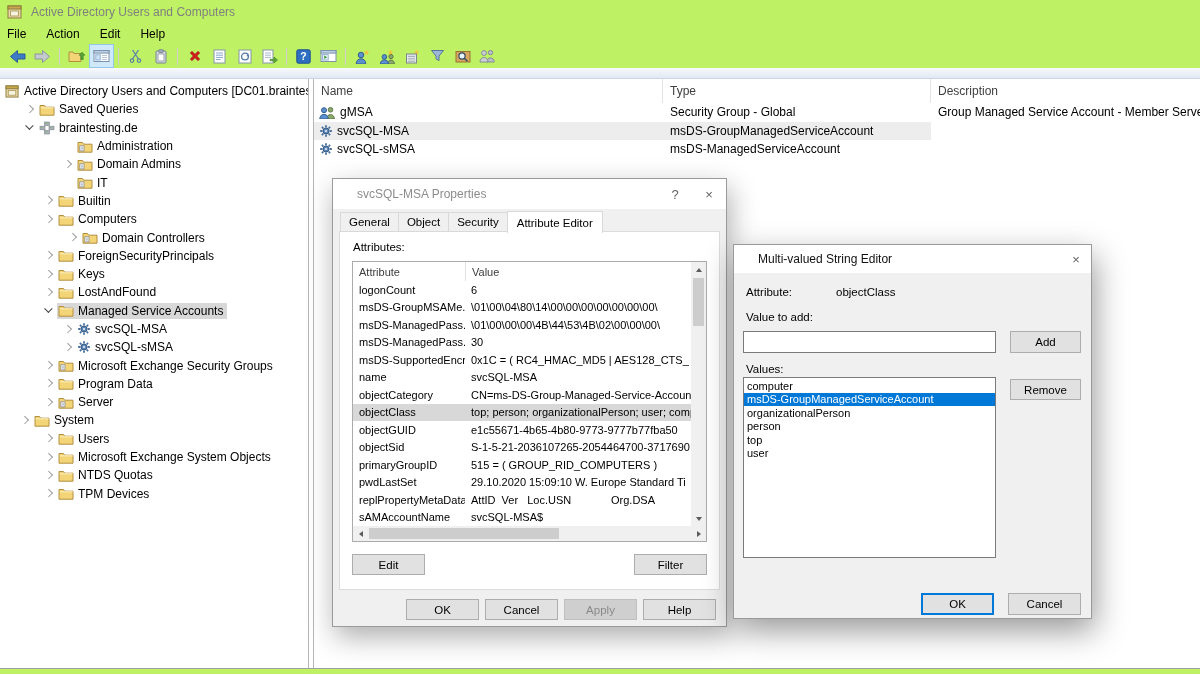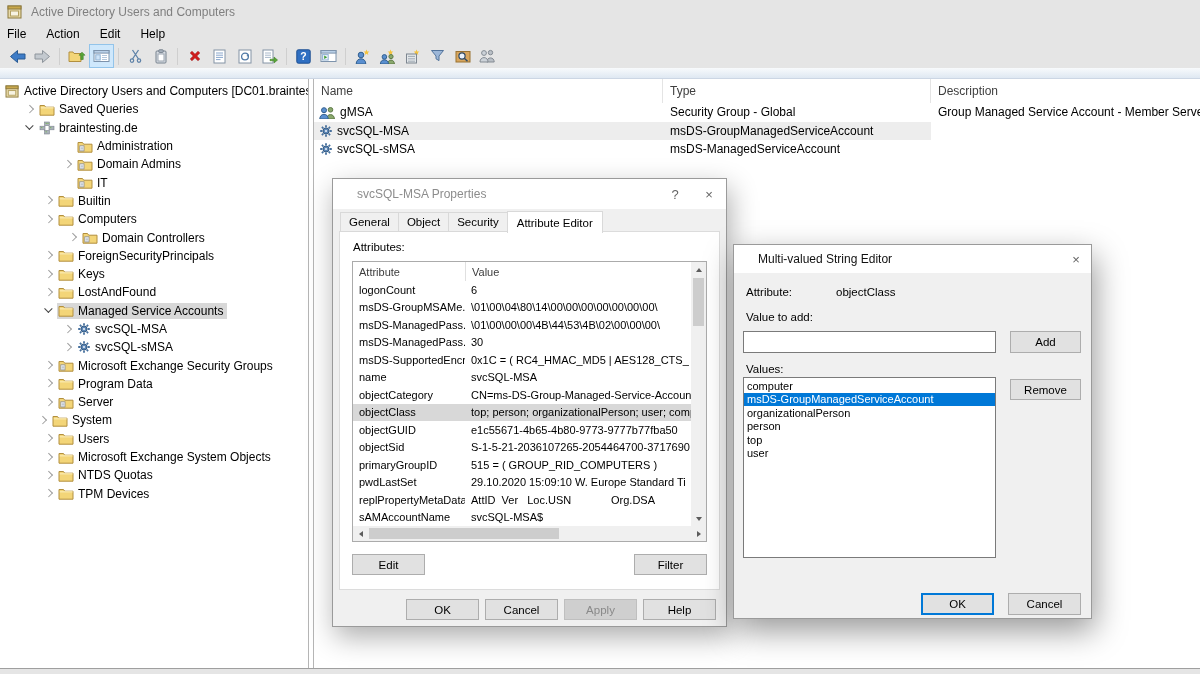--- a/index.html
+++ b/index.html
@@ -1,16 +1,16 @@
 <!DOCTYPE html>
 <html><head>
 <meta charset="utf-8">
 <style>
   html,body{margin:0;padding:0;background:#fff}
-  #app{position:relative;width:1200px;height:674px;background:#e5e5e5;overflow:hidden;
+  #app{position:relative;width:1200px;height:674px;background:#bef264;overflow:hidden;
        font-family:"Liberation Sans",sans-serif;color:#000;font-size:12px}
   .icon{display:inline-flex;align-items:center;justify-content:center;flex:0 0 auto}
   svg{display:block}
 
   
   .titlebar{height:24px;display:flex;align-items:center;padding-left:7px}
   .titlebar .title{margin-left:8px;font-size:12px;color:#7f7f7f;white-space:nowrap}
 
   
   .menubar{height:20px;display:flex;align-items:center;padding-left:2px}
@@ -537,21 +537,21 @@
             <span class="icon">
               <svg width="16" height="13" viewBox="0 0 16 13">
                 <path d="M1 2.5h4.5l1.2 1.7H15v8h-14z" fill="#f3d578" stroke="#b28f3e"></path>
                 <rect x="2.8" y="5.8" width="4.2" height="5.2" fill="#fff" stroke="#8b8b8b" stroke-width=".8"></rect>
                 <path d="M3.7 7.2h2.4M3.7 8.6h2.4M3.7 10h2.4" stroke="#9aa7b8" stroke-width=".7"></path>
               </svg>
             </span>
             <span>Server</span>
           </span>
         </div>
-        <div class="tree-row" style="padding-left:36px">
+        <div class="tree-row" style="padding-left:18px">
           <span class="chev col"></span>
           <span class="node">
             <span class="icon">
               <svg width="16" height="13" viewBox="0 0 16 13">
                 <path d="M1 2.5h4.5l1.2 1.7H15v8H1z" fill="#f3d578" stroke="#b28f3e"></path>
                 <path d="M1.8 4.8h12.8" stroke="#fbe9ae" stroke-width="1.3"></path>
               </svg>
             </span>
             <span>System</span>
           </span>

